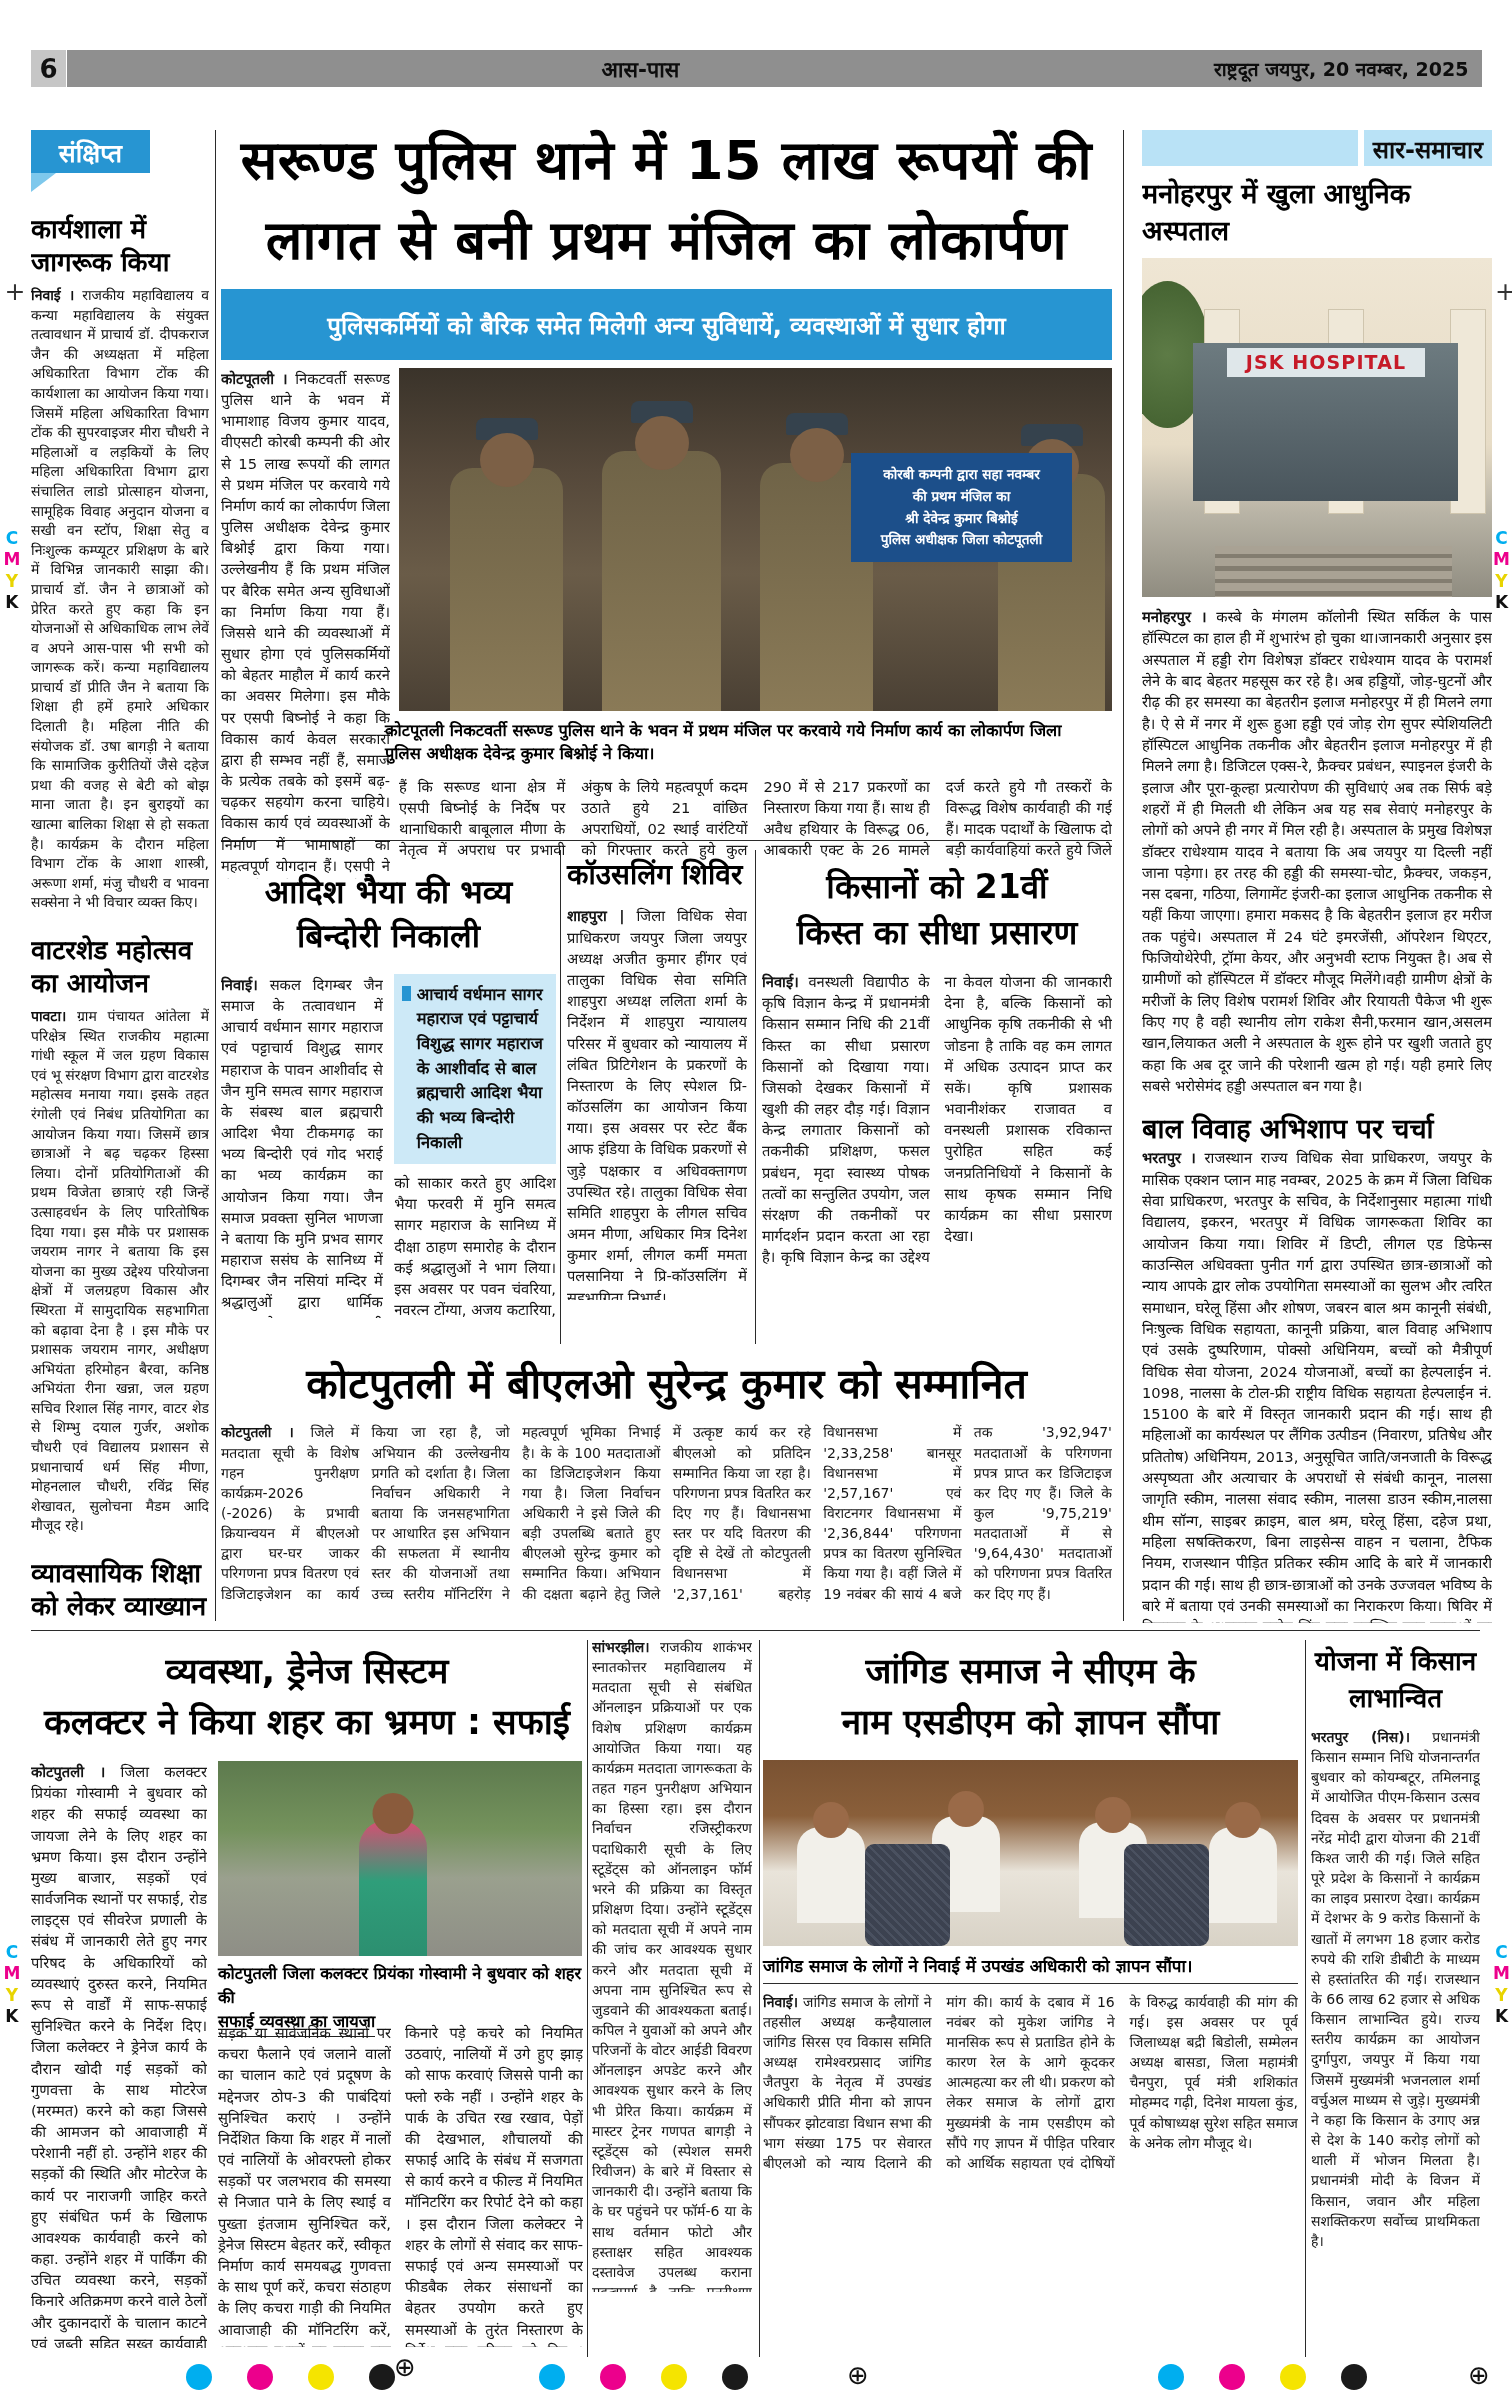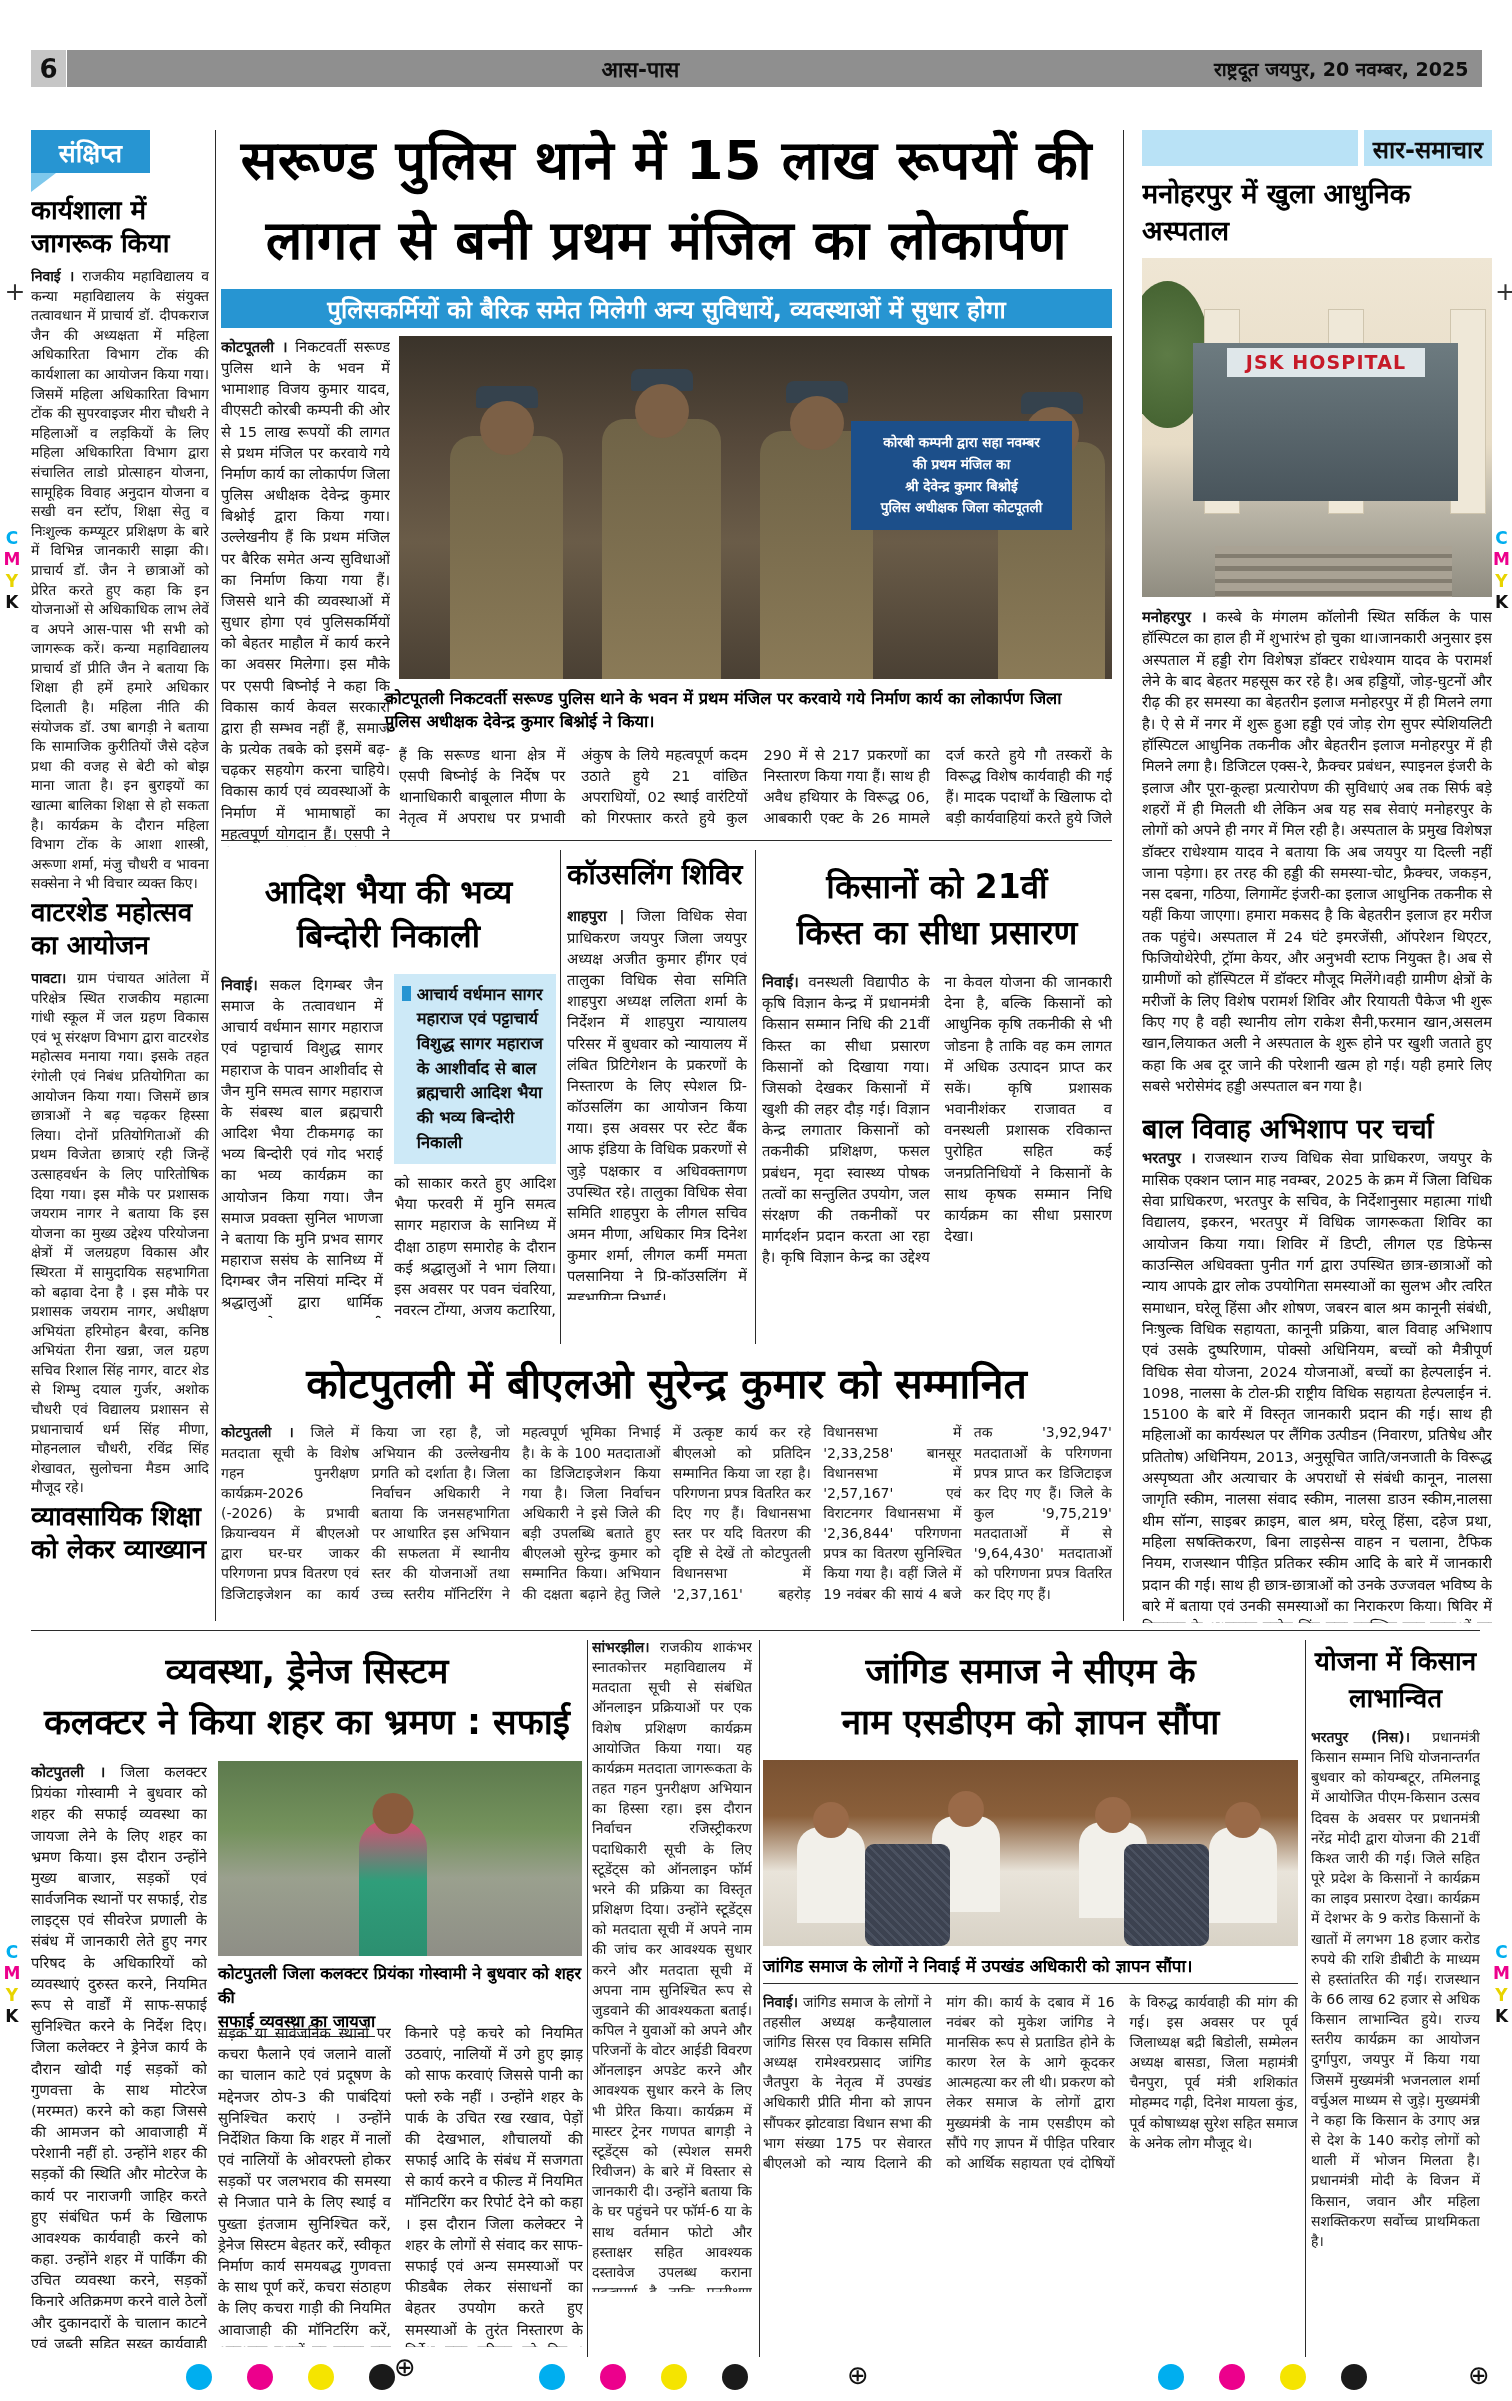--- a/index.html
+++ b/index.html
@@ -12,27 +12,27 @@
   #page-num{width:35px;height:37px;background:#c6c6c6;color:#111;font-size:26px;font-weight:bold;display:flex;align-items:center;justify-content:center;border-right:1.7px solid #fff;}
   #section-title{flex:1;text-align:center;font-size:21.5px;font-weight:bold;color:#0d0d0d;}
   #edition-date{padding-right:13.6px;font-size:19px;font-weight:bold;color:#0d0d0d;}
   
   .vrule{position:absolute;width:1.1px;background:#2b2b2b;}
   .hrule{position:absolute;height:1.1px;background:#2b2b2b;}
   
   #left-col{position:absolute;left:31px;top:130px;width:178px;height:1491px;overflow:hidden;}
   #brief-label{width:119px;height:43px;background:#2795d2;color:#fff;font-size:25px;font-weight:bold;display:flex;align-items:center;justify-content:center;}
   #brief-fold{width:0;height:0;border-top:19px solid #7ec8ec;border-right:25px solid transparent;}
-  .side-article{margin-top:2px;}
+  .side-article{margin-top:21px;}
   .side-title{font-size:26px;font-weight:bold;line-height:1.25;color:#000;margin-bottom:8px;}
   .side-body{font-size:14px;line-height:1.4;text-align:justify;}
   
   #lead{position:absolute;left:221px;top:121px;width:891px;}
   .headline-xl{font-size:54px;font-weight:bold;text-align:center;line-height:1.48;color:#000;letter-spacing:0.6px;}
-  #lead-subhead{margin-top:8px;background:#2795d2;color:#fff;font-size:24px;font-weight:bold;text-align:center;padding:3px 0;}
+  #lead-subhead{margin-top:8px;background:#2795d2;color:#fff;font-size:24px;font-weight:bold;text-align:center;padding:19px 0;}
   #lead-content{position:relative;margin-top:8px;height:511px;}
   #lead-col1{position:absolute;left:0;top:0;width:169px;height:511px;overflow:hidden;}
   #police-photo{position:absolute;left:178px;top:0;width:713px;height:343px;background:linear-gradient(180deg,#3a332a 0%,#55483a 30%,#6a5c48 60%,#4a4034 100%);overflow:hidden;}
   .officer{position:absolute;bottom:0;border-radius:22.6px 22.6px 0 0;background:linear-gradient(180deg,#6f6347,#8a7a57);}
   .officer .head{position:absolute;top:-35px;left:50%;transform:translateX(-50%);width:54px;height:54px;border-radius:50%;background:#7c6046;}
   .officer .cap{position:absolute;top:-50px;left:50%;transform:translateX(-50%);width:62px;height:22.6px;border-radius:8px 8px 2.3px 2.3px;background:#35424d;}
   #plaque{position:absolute;right:40px;top:85px;width:203px;padding:11.3px 9px;background:#1c4f8a;color:#fff;text-align:center;}
   #plaque div{font-size:13.6px;line-height:1.6;font-weight:bold;}
   #lead-caption{position:absolute;left:164px;top:352px;width:713px;font-size:16.4px;font-weight:bold;line-height:1.4;color:#000;}
   #lead-strip{position:absolute;left:178px;top:408px;width:713px;height:103px;column-count:4;column-gap:16px;overflow:hidden;}

